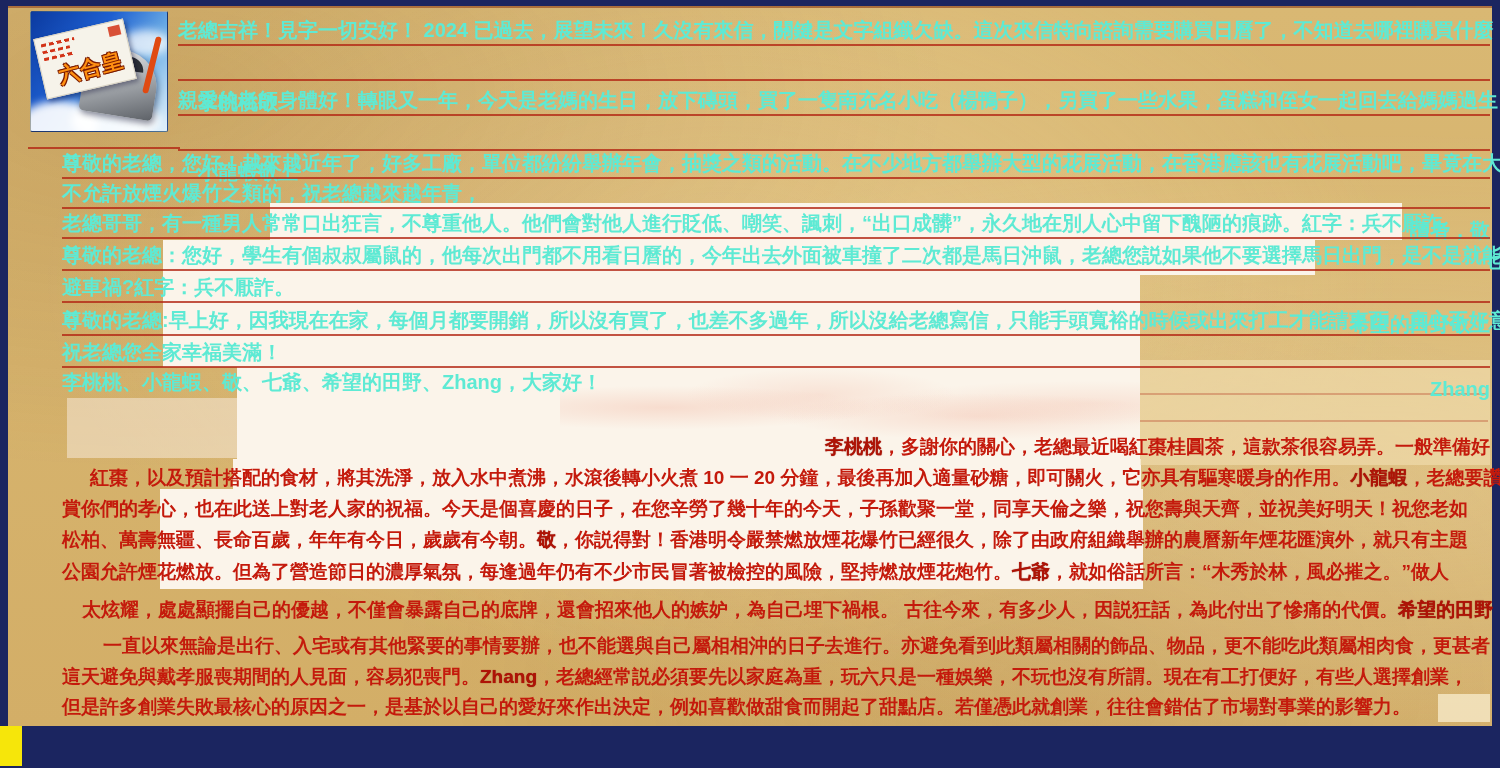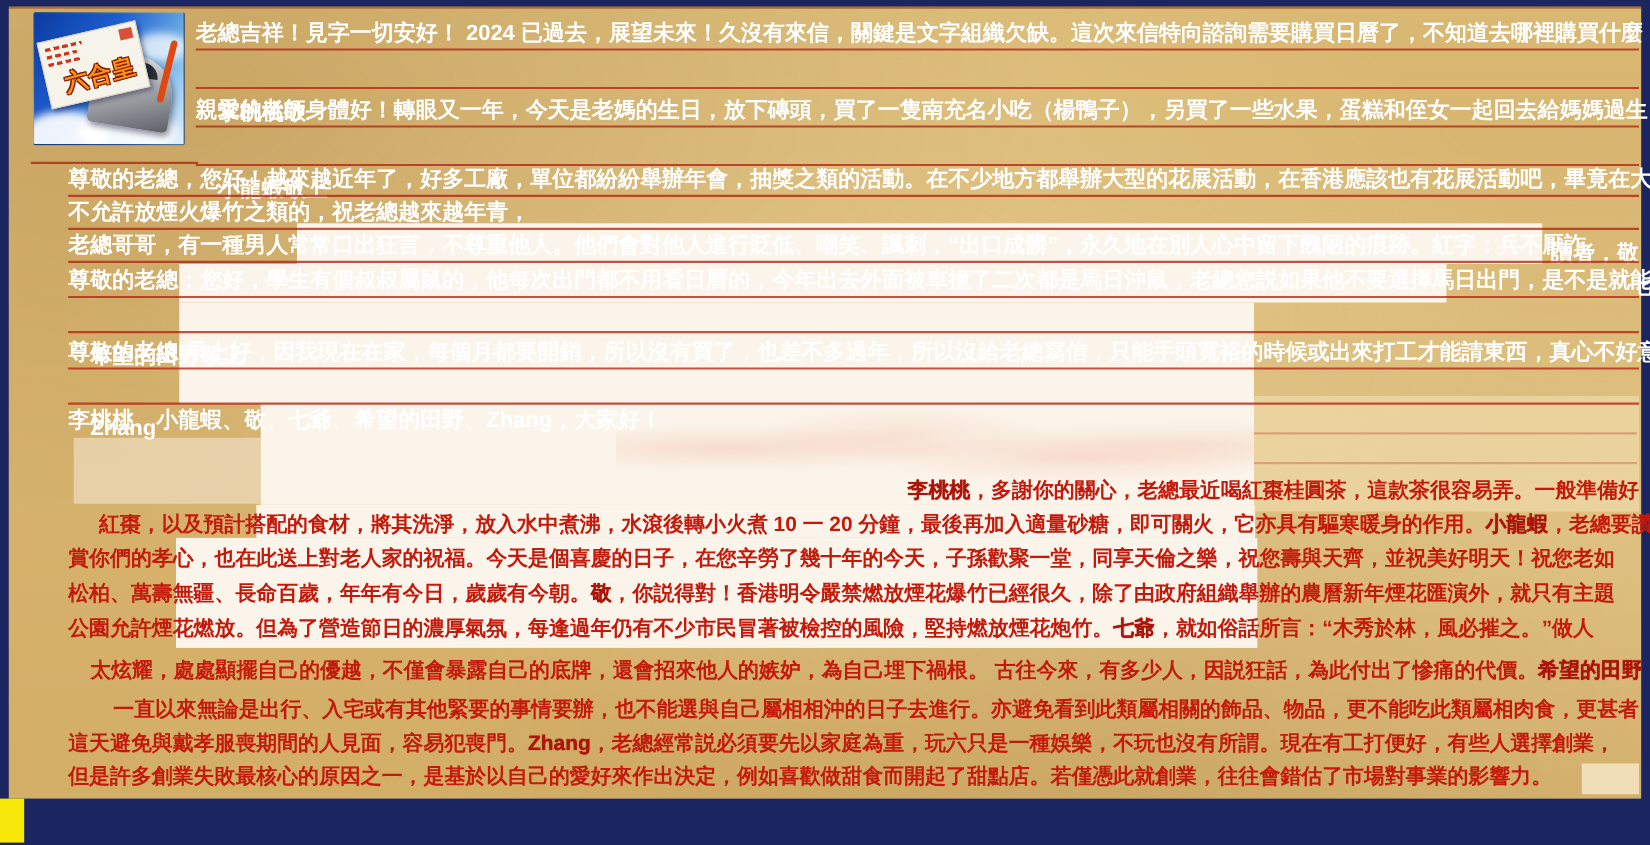--- a/index.html
+++ b/index.html
@@ -23,21 +23,21 @@
   .ghost{position:absolute;left:560px;top:368px;width:580px;height:88px;
     background:
       radial-gradient(ellipse at 18% 45%, rgba(232,126,96,.20), transparent 32%),
       radial-gradient(ellipse at 45% 30%, rgba(232,126,96,.15), transparent 30%),
       radial-gradient(ellipse at 72% 55%, rgba(232,126,96,.18), transparent 34%),
       radial-gradient(ellipse at 92% 40%, rgba(232,126,96,.14), transparent 30%);}
   .faintline{position:absolute;height:2px;background:rgba(190,85,55,.40);}
 
   
   .row{position:absolute;right:10px;height:28px;line-height:28px;display:flex;
-       justify-content:space-between;color:#ffffff;font-weight:bold;font-size:20px;
+       justify-content:space-between;color:#5eead4;font-weight:bold;font-size:20px;
        white-space:nowrap;z-index:5;}
   .row.u{border-bottom:2px solid rgba(178,36,18,.78);}
   .rrow{position:absolute;left:62px;right:10px;height:30px;line-height:30px;
         color:#c41a0c;font-weight:bold;font-size:19px;white-space:nowrap;z-index:5;}
   .bd{font-weight:900;color:#ae1306;text-shadow:0 0 1px #8a0f05;}
   .sg{margin-left:20px;margin-top:37px;}
   .rule-ext{position:absolute;left:28px;top:147px;width:152px;height:0;
             border-top:2px solid rgba(178,36,18,.78);z-index:4;}
 
   
@@ -132,26 +132,28 @@
         <span class="sg">讀者，敬</span>
       </div>
       <div class="row u" style="top: 209px; left: 62px;">
         <span>老總哥哥，有一種男人常常口出狂言，不尊重他人。他們會對他人進行貶低、嘲笑、諷刺，“出口成髒”，永久地在別人心中留下醜陋的痕跡。紅字：兵不厭詐。</span>
         <span class="sg">七爺敬上</span>
       </div>
       <div class="row u" style="top: 241px; left: 62px;">
         <span>尊敬的老總：您好，學生有個叔叔屬鼠的，他每次出門都不用看日曆的，今年出去外面被車撞了二次都是馬日沖鼠，老總您説如果他不要選擇馬日出門，是不是就能夠</span>
       </div>
       <div class="row u" style="top: 273px; left: 62px;">
+        <span>避車禍?紅字：兵不厭詐。</span>
         <span class="sg">希望的田野敬上</span>
       </div>
       <div class="row u" style="top: 306px; left: 62px;">
         <span>尊敬的老總:早上好，因我現在在家，每個月都要開銷，所以沒有買了，也差不多過年，所以沒給老總寫信，只能手頭寬裕的時候或出來打工才能請東西，真心不好意思啊，</span>
       </div>
       <div class="row u" style="top: 338px; left: 62px;">
+        <span>祝老總您全家幸福美滿！</span>
         <span class="sg">Zhang</span>
       </div>
       <div class="row" style="top: 368px; left: 62px;">
         <span>李桃桃、小龍蝦、敬、七爺、希望的田野、Zhang，大家好！</span>
       </div>
     </div>
   <div id="reply">
       <div class="rrow" style="top: 432px; text-align: right;"><span class="bd">李桃桃</span><span>，多謝你的關心，老總最近喝紅棗桂圓茶，這款茶很容易弄。一般準備好</span></div>
       <div class="rrow" style="top: 463px; text-align: right; margin-left: 28px;"><span>紅棗，以及預計搭配的食材，將其洗淨，放入水中煮沸，水滾後轉小火煮 10 一 20 分鐘，最後再加入適量砂糖，即可關火，它亦具有驅寒暖身的作用。</span><span class="bd">小龍蝦</span><span>，老總要讚</span></div>
       <div class="rrow" style="top: 494px; text-align: left;"><span>賞你們的孝心，也在此送上對老人家的祝福。今天是個喜慶的日子，在您辛勞了幾十年的今天，子孫歡聚一堂，同享天倫之樂，祝您壽與天齊，並祝美好明天！祝您老如</span></div>

